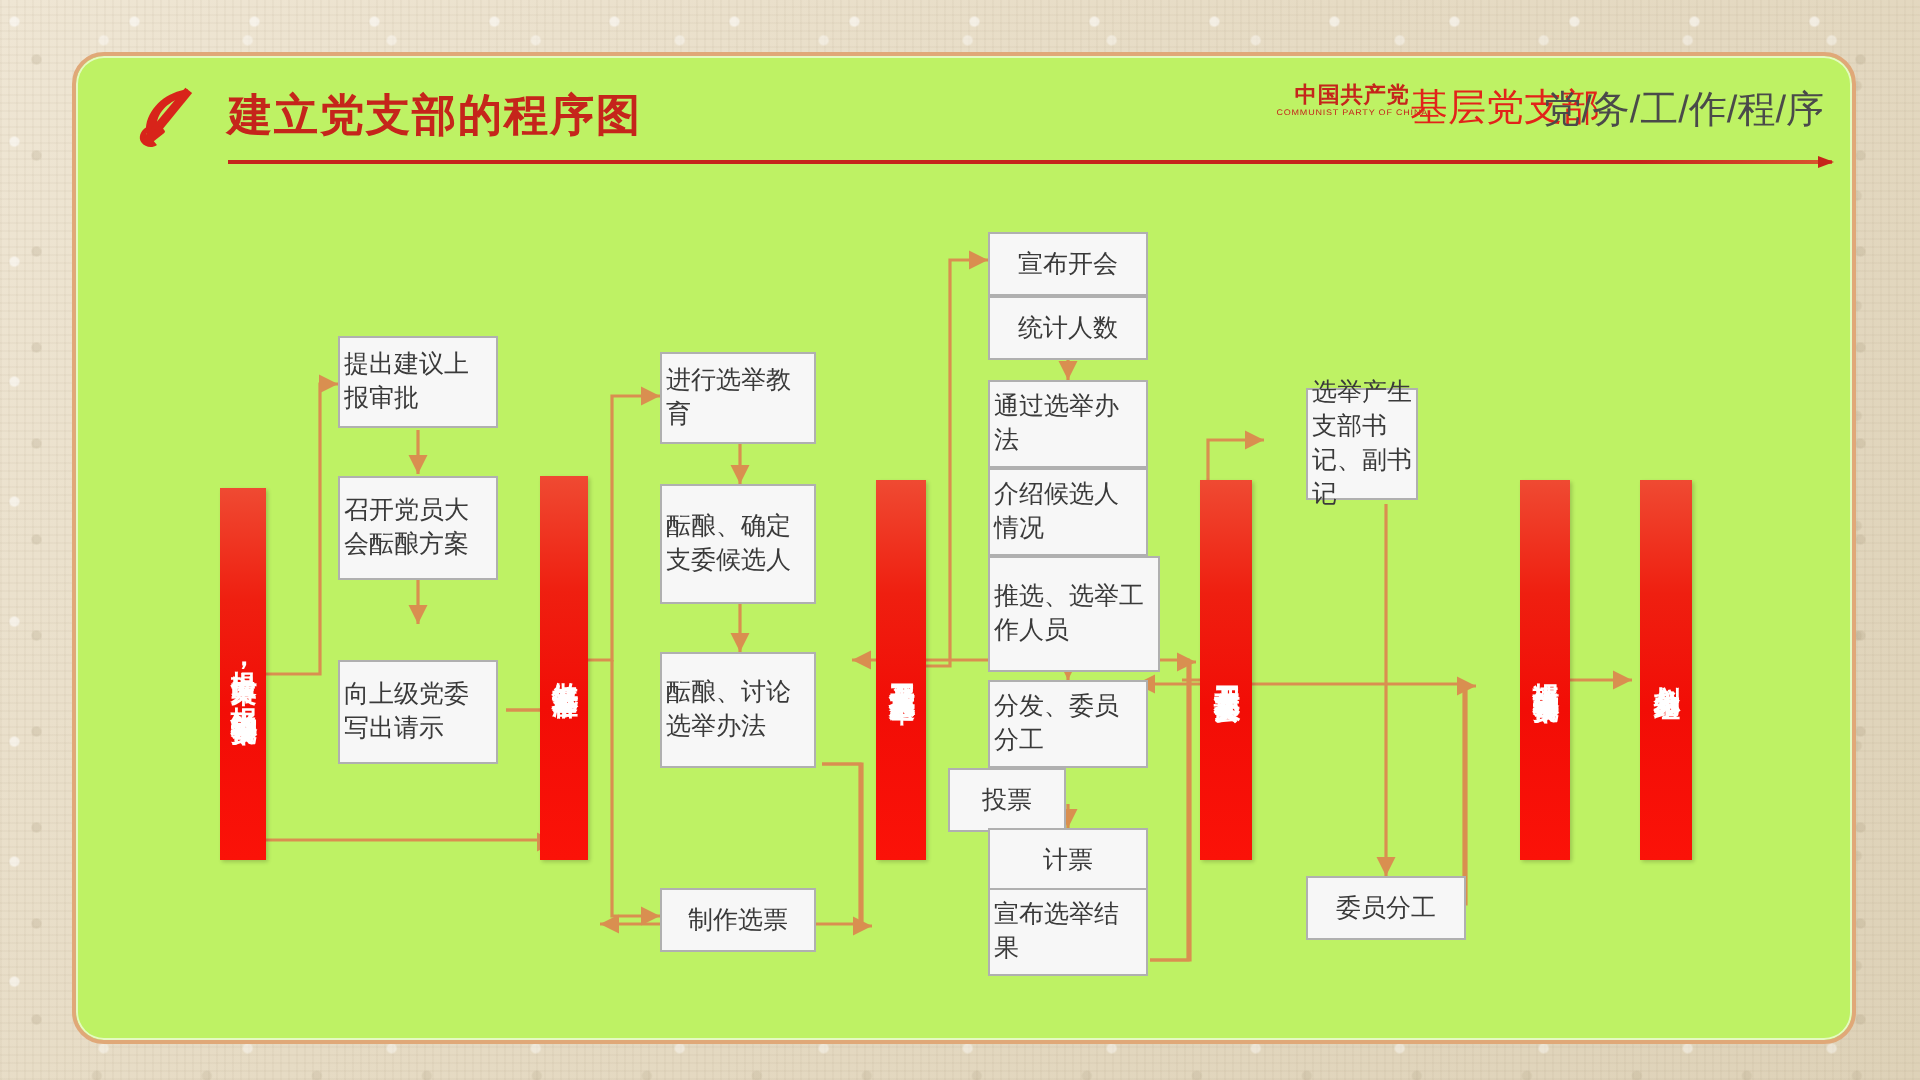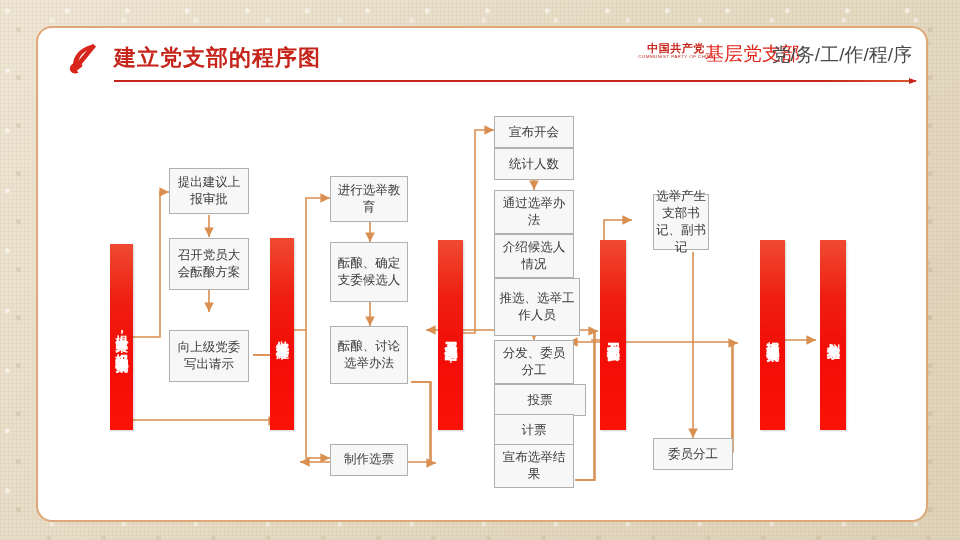--- a/index.html
+++ b/index.html
@@ -17,21 +17,21 @@
       radial-gradient(circle at 38% 62%, rgba(160,145,115,.22) 0 2px, transparent 3px),
       radial-gradient(circle at 72% 28%, rgba(255,255,255,.40) 0 2px, transparent 3px),
       radial-gradient(circle at 88% 78%, rgba(160,145,115,.18) 0 2px, transparent 3px),
       repeating-linear-gradient(0deg, rgba(140,120,90,.05) 0 1px, transparent 1px 4px),
       repeating-linear-gradient(90deg, rgba(140,120,90,.05) 0 1px, transparent 1px 4px),
       linear-gradient(135deg,#efe6d4 0%,#e6dbc4 45%,#ded2b8 100%);
     background-size:60px 60px,48px 48px,72px 72px,55px 55px,auto,auto,auto;
   }
   #panel{
     position:absolute;left:36px;top:26px;width:888px;height:492px;
-    background:#ffffff;
+    background:#bef264;
     border:2px solid #e0a878;
     border-radius:16px;
     box-shadow:0 0 0 1px rgba(255,255,255,.6) inset;
     overflow:hidden;
   }
   
   #header{position:absolute;left:0;top:0;width:888px;height:62px;}
   .emblem{position:absolute;left:28px;top:14px;width:38px;height:36px;}
   .title{
     position:absolute;left:76px;top:15px;
@@ -62,21 +62,21 @@
     writing-mode:vertical-rl;
     display:flex;align-items:center;justify-content:center;
     text-align:center;line-height:20px;letter-spacing:1px;
     box-shadow:1px 1px 2px rgba(0,0,0,.18);
   }
   .wbox{
     position:absolute;
     background:#f7f7f7;border:1px solid #b0b0b0;
     color:#3a3a3a;font-size:12.5px;line-height:17px;
     display:flex;align-items:center;justify-content:center;
-    text-align:center;box-sizing:border-box;padding:15px 2px;
+    text-align:left;box-sizing:border-box;padding:15px 2px;
   }
   svg#wires{position:absolute;left:0;top:0;width:888px;height:430px;pointer-events:none;}
 </style>
 </head>
 <body>
 
 <div id="bg"></div>
 
 <div id="panel">
 
@@ -168,29 +168,29 @@
 
     <div class="redbar" style="left:782px;top:150px;width:26px;height:190px;">划分党小组</div>
 
     <div class="wbox" style="left:131px;top:78px;width:80px;height:46px;">提出建议上报审批</div>
     <div class="wbox" style="left:131px;top:148px;width:80px;height:52px;">召开党员大会酝酿方案</div>
     <div class="wbox" style="left:131px;top:240px;width:80px;height:52px;">向上级党委写出请示</div>
 
     <div class="wbox" style="left:292px;top:86px;width:78px;height:46px;">进行选举教育</div>
     <div class="wbox" style="left:292px;top:152px;width:78px;height:60px;">酝酿、确定支委候选人</div>
     <div class="wbox" style="left:292px;top:236px;width:78px;height:58px;">酝酿、讨论选举办法</div>
-    <div class="wbox" style="left:292px;top:354px;width:78px;height:28px;font-family:Liberation Mono, monospace;">制作选票</div>
+    <div class="wbox" style="left:292px;top:354px;width:78px;height:28px;">制作选票</div>
 
     <div class="wbox" style="left:456px;top:26px;width:80px;height:28px;">宣布开会</div>
     <div class="wbox" style="left:456px;top:58px;width:80px;height:28px;">统计人数</div>
     <div class="wbox" style="left:456px;top:100px;width:80px;height:44px;">通过选举办法</div>
     <div class="wbox" style="left:456px;top:144px;width:80px;height:44px;">介绍候选人情况</div>
     <div class="wbox" style="left:456px;top:188px;width:86px;height:58px;">推选、选举工作人员</div>
     <div class="wbox" style="left:456px;top:250px;width:80px;height:44px;">分发、委员分工</div>
-    <div class="wbox" style="left:456px;top:294px;width:92px;height:28px;">投票</div>
+    <div class="wbox" style="left:436px;top:294px;width:59px;height:28px;">投票</div>
     <div class="wbox" style="left:456px;top:324px;width:80px;height:28px;">计票</div>
     <div class="wbox" style="left:456px;top:354px;width:80px;height:44px;">宣布选举结果</div>
 
     <div class="wbox" style="left:615px;top:104px;width:56px;height:56px;">选举产生支部书记、副书记</div>
     <div class="wbox" style="left:615px;top:348px;width:80px;height:28px;">委员分工</div>
 
   </div>
 </div>
 
 </body></html>

